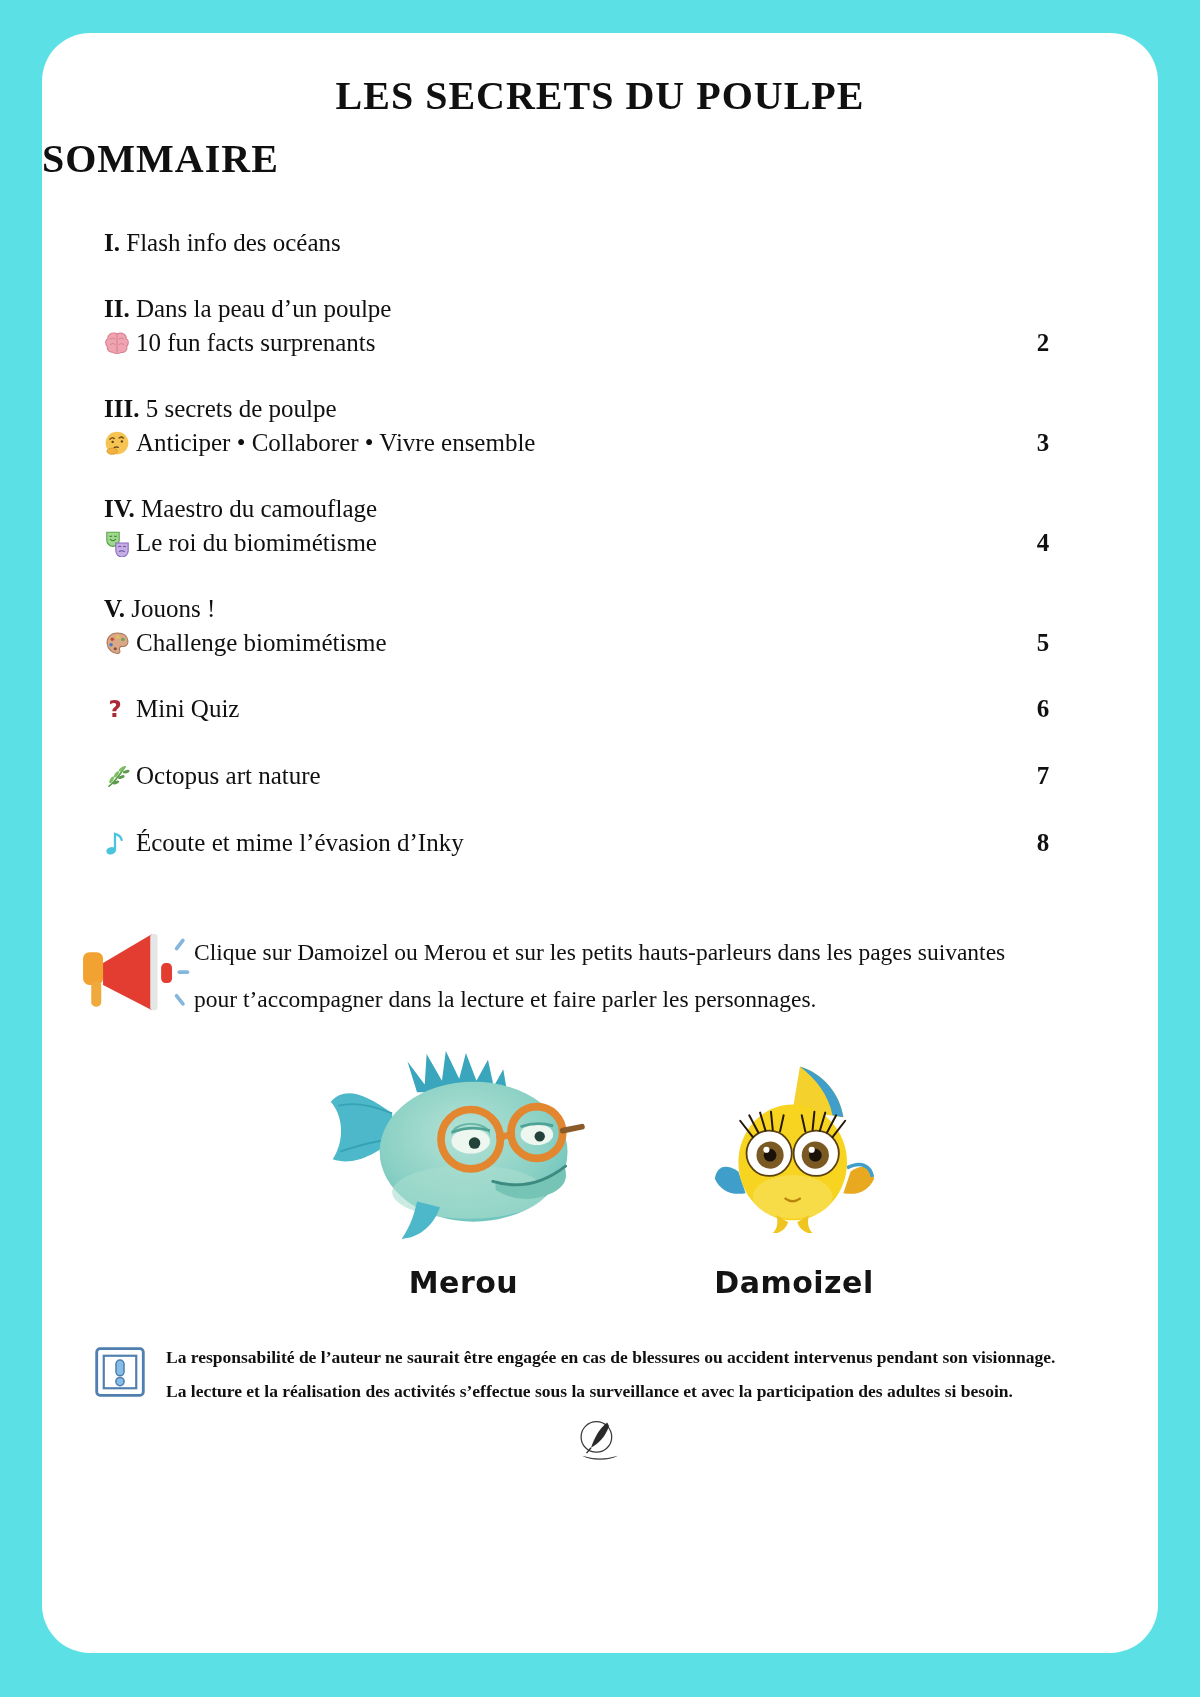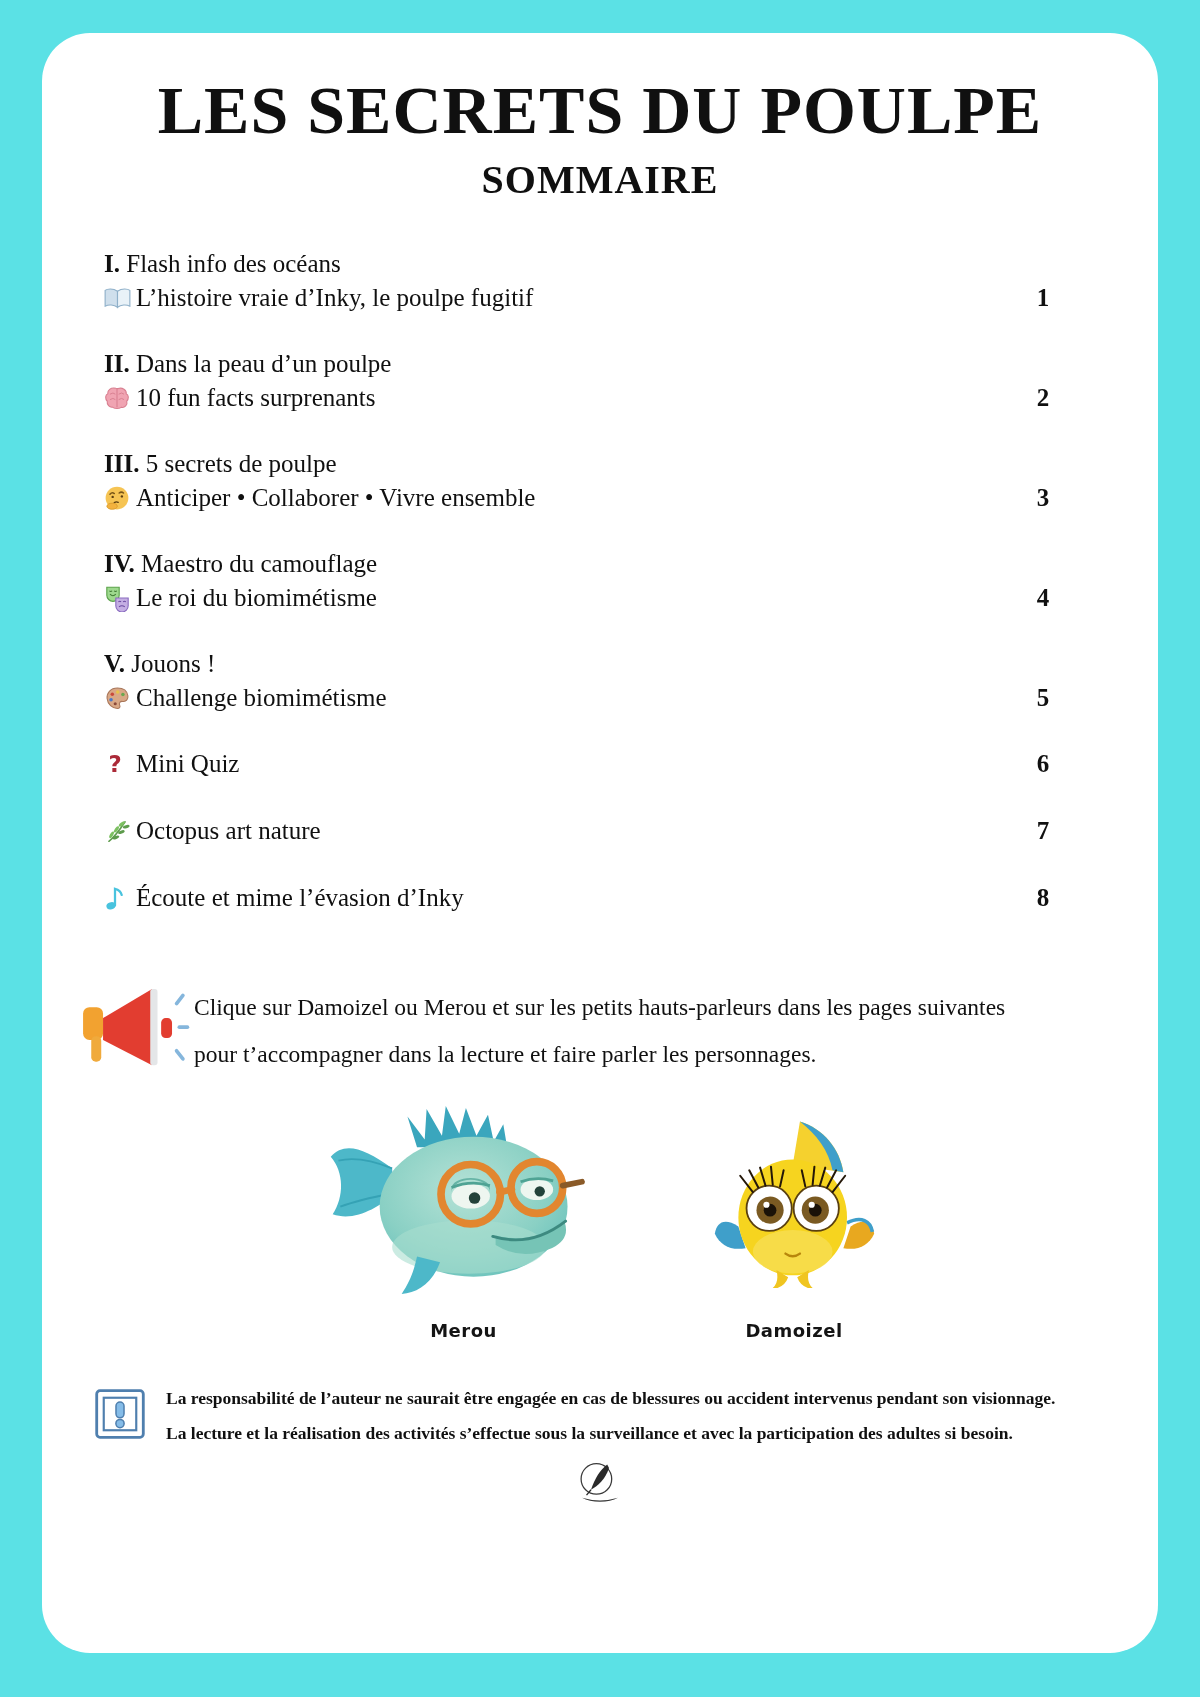--- a/index.html
+++ b/index.html
@@ -9,24 +9,24 @@
     background:#5BE1E5; overflow:hidden;
   }
   .page {
     position:absolute; left:42px; right:42px; top:33px; bottom:44px;
     background:#FFFFFF; border-radius:48px; overflow:hidden;
     color:#101010;
   }
   
   .title {
     margin-top:42px; text-align:center;
-    font-size:68px; font-weight:bold; letter-spacing:1px; line-height:1.05;
+    font-size:40px; font-weight:bold; letter-spacing:1px; line-height:1.05;
   }
   .subtitle {
-    margin-top:10px; text-align:center;
+    margin-top:18px; 
     font-size:40px; font-weight:bold; letter-spacing:1px;
   }
   .program-heading {
     margin-top:54px; text-align:center;
     font-size:28px; font-weight:bold; letter-spacing:0.5px;
   }
   
   .toc { margin:44px 100px 0 62px; font-size:25px; }
   .toc-group { margin-bottom:32px; }
   .toc-heading { line-height:34px; margin-bottom:0; }
@@ -44,21 +44,21 @@
   .instruction { display:flex; align-items:center; margin:68px 40px 0 32px; }
   .instruction .mega { flex:0 0 120px; }
   .instruction .itext {
     flex:1; font-weight:normal; font-size:23.5px; line-height:2.0;
   }
   
   .characters { display:flex; justify-content:center; align-items:flex-end; gap:110px; margin-top:22px; }
   .character { display:flex; flex-direction:column; align-items:center; }
   .character .label {
     margin-top:28px; font-family:"DejaVu Sans","Liberation Sans",sans-serif;
-    font-weight:800; font-size:18px; letter-spacing:0.5px; color:#141414;
+    font-weight:800; font-size:30px; letter-spacing:0.5px; color:#141414;
   }
   .char-merou .label { margin-top:18px; }
   
   .disclaimer { display:flex; align-items:center; gap:20px; margin:40px 55px 0 52px; }
   .disclaimer .dicon { flex:0 0 52px; }
   .disclaimer .dtext { font-weight:bold; font-size:17.5px; line-height:1.95; }
   
   .logo-row { display:flex; justify-content:center; margin-top:10px; }
 </style>
 </head>
@@ -69,31 +69,20 @@
 
     <div class="title">LES SECRETS DU POULPE</div>
     <div class="subtitle">SOMMAIRE</div>
 
     <div class="toc">
 
       <div class="toc-group">
         <div class="toc-heading">
           <span class="numeral">I.</span>
           <span>Flash info des océans</span>
-        </div>
-        <div class="toc-line">
-          <span class="ticon">
-            <svg viewBox="0 0 24 20" width="27" height="23">
-              <path d="M12 3.5 C8 0.8 3 1.2 1 2.8 V16.8 C4 15.2 9 15.4 12 17.8 Z" fill="#cfdfec" stroke="#8fb0c9" stroke-width="1"></path>
-              <path d="M12 3.5 C16 0.8 21 1.2 23 2.8 V16.8 C20 15.2 15 15.4 12 17.8 Z" fill="#e9f2f8" stroke="#8fb0c9" stroke-width="1"></path>
-            </svg>
-          </span>
-          <span>L’histoire vraie d’Inky, le poulpe fugitif</span>
-          <span class="spacer"></span>
-          <span class="pnum">1</span>
         </div>
       </div>
 
       <div class="toc-group">
         <div class="toc-heading">
           <span class="numeral">II.</span>
           <span>Dans la peau d’un poulpe</span>
         </div>
         <div class="toc-line">
           <span class="ticon">

